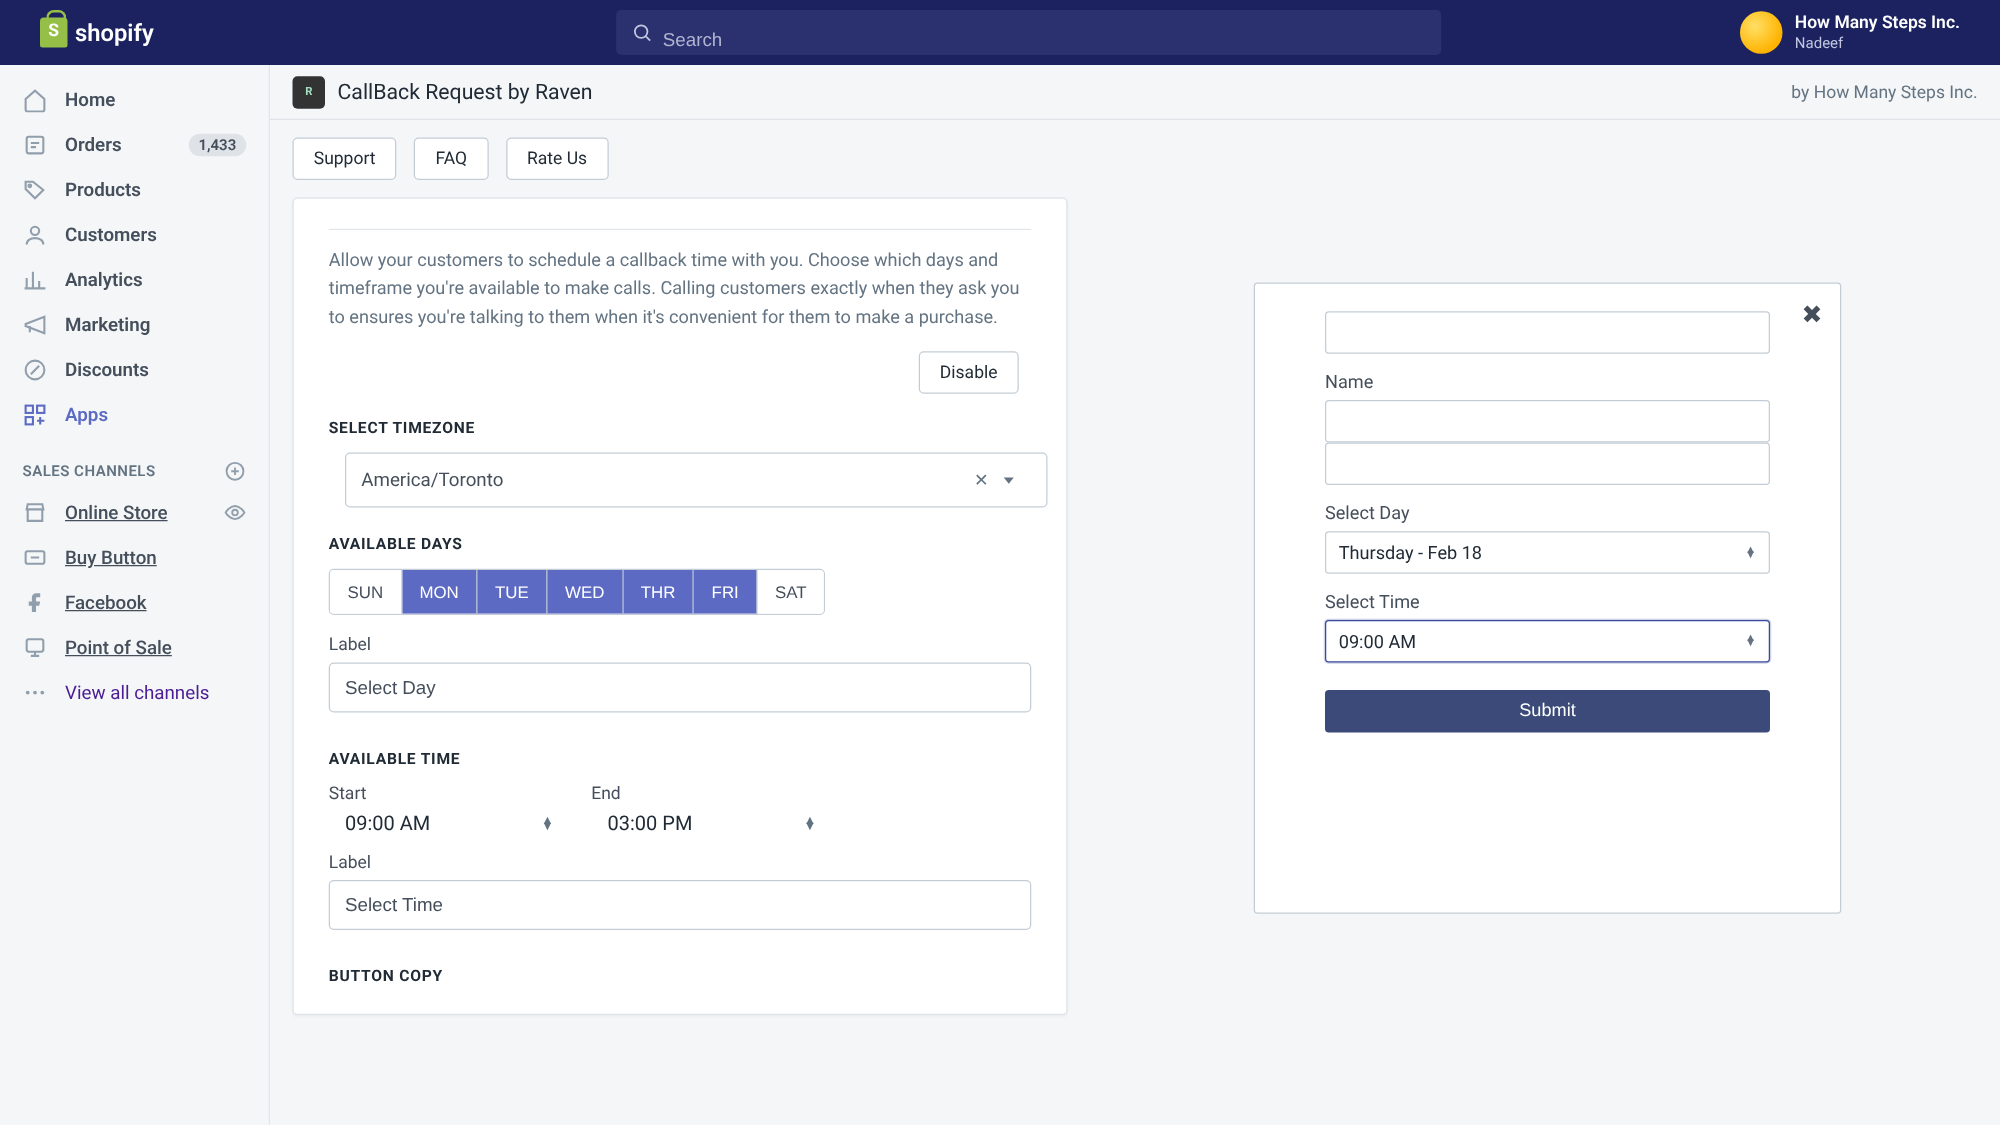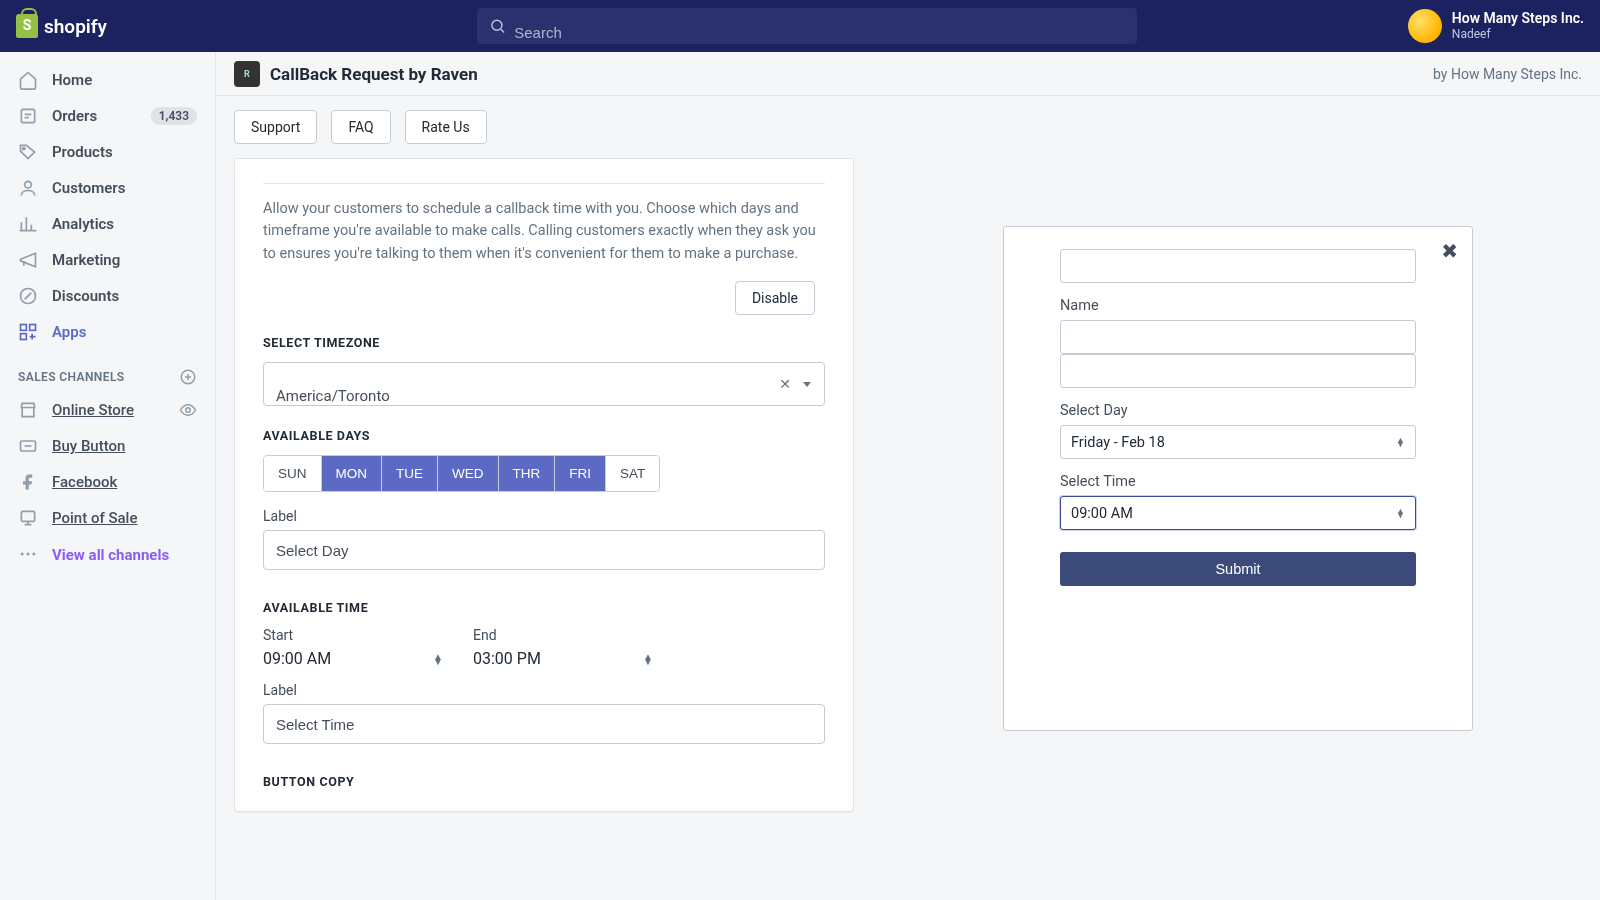--- a/index.html
+++ b/index.html
@@ -1,19 +1,19 @@
 <!DOCTYPE html>
 <html><head>
 <meta charset="utf-8">
 <style>
   * { box-sizing: border-box; margin: 0; padding: 0; }
   body { font-family: -apple-system, BlinkMacSystemFont, "Segoe UI", Roboto, Helvetica, Arial, sans-serif; background: #f4f6f8; color: #212b36; width: 1600px; height: 900px; overflow: hidden; }
 
   
-  .topbar { height: 52px; background: #1c2260; display: flex; align-items: center; padding: 0 16px; color: #fff; }
+  .topbar { height: 52px; background: #1c2260; display: flex; align-items: center; padding: 0 32px; color: #fff; }
   .tb-logo { display: flex; align-items: center; gap: 6px; font-weight: 600; font-size: 19px; }
   .tb-logo .bag { width: 22px; height: 24px; background: #95bf47; border-radius: 3px 3px 2px 2px; position: relative; }
   .tb-logo .bag::before { content: ""; position: absolute; top: -6px; left: 5px; width: 12px; height: 10px; border: 2px solid #95bf47; border-bottom: none; border-radius: 6px 6px 0 0; }
   .tb-logo .bag::after { content: "S"; position: absolute; top: 3px; left: 0; right: 0; text-align: center; color: #fff; font-size: 14px; font-weight: 700; }
   .tb-search { flex: 0 0 660px; margin-left: 370px; height: 36px; background: #2b316f; border-radius: 4px; display: flex; align-items: center; padding: 0 12px; color: #c1c5e0; }
   .tb-search svg { margin-right: 8px; }
   .tb-search input { background: transparent; border: none; outline: none; color: #e0e2f0; font-size: 15px; width: 100%; margin-top: 12px; }
   .tb-search input::placeholder { color: #b0b4d0; }
   .tb-right { margin-left: auto; display: flex; align-items: center; gap: 10px; }
   .tb-avatar { width: 34px; height: 34px; border-radius: 50%; background: radial-gradient(circle at 35% 35%, #ffe066 0%, #ffb300 70%); }
@@ -24,27 +24,27 @@
   
   .sidebar { position: absolute; top: 52px; left: 0; bottom: 0; width: 216px; background: #f4f6f8; border-right: 1px solid #e3e6e9; padding-top: 10px; }
   .nav-item { display: flex; align-items: center; gap: 14px; padding: 8px 18px; font-size: 15px; color: #454f5b; cursor: pointer; font-weight: 600; }
   .nav-item.active { color: #5c6ac4; }
   .nav-item .icon { width: 20px; height: 20px; color: #919eab; display: flex; align-items: center; justify-content: center; }
   .nav-item.active .icon { color: #5c6ac4; }
   .nav-item .badge { margin-left: auto; background: #dfe3e8; color: #454f5b; font-size: 12px; padding: 2px 8px; border-radius: 10px; font-weight: 600; }
   .nav-section { padding: 18px 18px 6px; font-size: 12px; color: #637381; font-weight: 600; display: flex; align-items: center; justify-content: space-between; letter-spacing: 0.4px; }
   .nav-item.sub { font-weight: 500; text-decoration: underline; }
   .nav-item .eye { margin-left: auto; color: #919eab; }
-  .nav-item.view-all { color: #8b5cf6; font-weight: 700; align-items: flex-end; }
+  .nav-item.view-all { color: #4c1d95; font-weight: 400; }
 
   
   .app-area { position: absolute; left: 216px; right: 0; top: 52px; bottom: 0; overflow: hidden; }
   .app-header { height: 44px; background: #f4f6f8; border-bottom: 1px solid #e0e3e7; display: flex; align-items: center; padding: 0 18px; }
   .app-header .app-icon { width: 26px; height: 26px; background: #333; border-radius: 4px; margin-right: 10px; display:flex; align-items:center; justify-content:center; color:#a0e0c0; font-size:9px; font-weight:700; }
-  .app-header .app-title { font-size: 17px; color: #212b36; font-weight: 700; }
+  .app-header .app-title { font-size: 17px; color: #212b36; font-weight: 400; }
   .app-header .by { margin-left: auto; color: #637381; font-size: 14px; }
 
   
   .app-actions { padding: 14px 18px; background: #f4f6f8; }
   .btn { display: inline-block; padding: 8px 16px; background: #fff; border: 1px solid #c4cdd5; border-radius: 4px; font-size: 14px; color: #212b36; cursor: pointer; margin-right: 10px; }
 
   
   .main-split { display: flex; gap: 40px; padding: 0 18px 18px 18px; height: calc(100% - 44px - 62px); }
   .left-col { width: 620px; }
   .settings-card { background: #fff; border: 1px solid #dfe3e8; border-radius: 4px; padding: 24px 28px 10px; box-shadow: 0 1px 2px rgba(0,0,0,0.04); }
@@ -59,21 +59,21 @@
   .select-wrap .clear-x { position: absolute; right: 34px; top: 50%; transform: translateY(-50%); color: #637381; font-size: 14px; cursor: pointer; }
   .select-wrap .caret { position: absolute; right: 12px; top: 50%; transform: translateY(-50%); color: #637381; }
   .day-seg { display: inline-flex; border: 1px solid #c4cdd5; border-radius: 4px; overflow: hidden; margin-bottom: 16px; }
   .day-seg button { border: none; border-right: 1px solid #c4cdd5; padding: 10px 14px; background: #fff; font-size: 13.5px; color: #454f5b; cursor: pointer; }
   .day-seg button:last-child { border-right: none; }
   .day-seg button.on { background: #5c6ac4; color: #fff; }
   .field-label { font-size: 14px; color: #454f5b; margin-bottom: 6px; }
   .text-input { width: 100%; height: 40px; border: 1px solid #c4cdd5; border-radius: 4px; padding: 0 12px; font-size: 15px; color: #454f5b; background: #fff; margin-bottom: 20px; }
   .time-row { display: flex; gap: 20px; margin-bottom: 14px; }
   .time-col { width: 190px; }
-  .pseudo-select { display: flex; align-items: flex-end; position: relative; }
+  .pseudo-select { display: flex; align-items: center; position: relative; margin-left: 13px; }
   .pseudo-select .updown { position: absolute; right: 10px; top: 50%; transform: translateY(-50%); color: #637381; display:flex; flex-direction:column; line-height:0.5; font-size:10px; }
 
   
   .right-col { flex: 1; display: flex; justify-content: center; padding-top: 68px; }
   .preview-card { width: 470px; height: 505px; background: #fff; border: 1px solid #c4cdd5; border-radius: 3px; padding: 22px 56px 26px; position: relative; }
   .preview-card .close { position: absolute; top: 12px; right: 14px; font-size: 20px; color: #454f5b; cursor: pointer; }
   .pv-label { font-size: 14.5px; color: #454f5b; margin: 14px 0 6px; }
   .pv-input { width: 100%; height: 34px; border: 1px solid #c4cdd5; border-radius: 3px; background: #fff; padding: 0 10px; font-size: 14px; }
   .pv-select { width: 100%; height: 34px; border: 1px solid #c4cdd5; border-radius: 3px; background: #fff; padding: 0 10px; font-size: 14.5px; color: #212b36; display:flex; align-items:center; justify-content:space-between; }
   .pv-select.focused { border: 1.5px solid #3b4a9c; box-shadow: 0 0 0 1px rgba(59,74,156,0.25); }
@@ -320,21 +320,21 @@
 
         <input class="pv-input" style="">
 
         <div class="pv-label">Name</div>
         <input class="pv-input" style="">
 
         <input class="pv-input" style="">
 
         <div class="pv-label">Select Day</div>
         <div class="pv-select">
-          <span>Friday - Feb 18</span>
+          <span>Thursday - Feb 18</span>
           <span class="updown2">▲<br>▼</span>
         </div>
 
         <div class="pv-label">Select Time</div>
         <div class="pv-select focused">
           <span>09:00 AM</span>
           <span class="updown2">▲<br>▼</span>
         </div>
 
         <button class="pv-submit">Submit</button>

